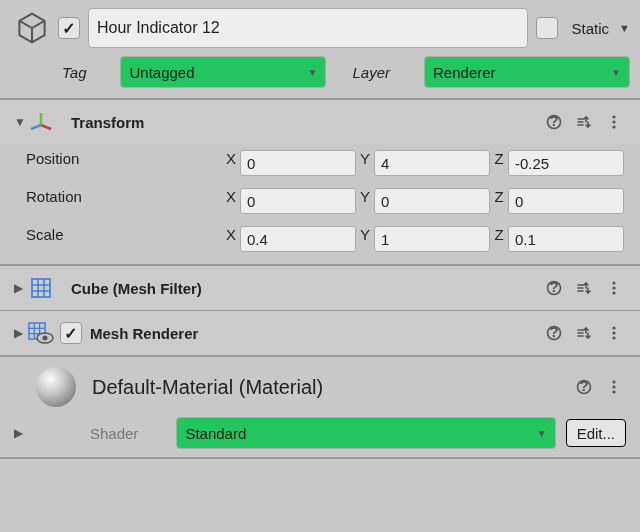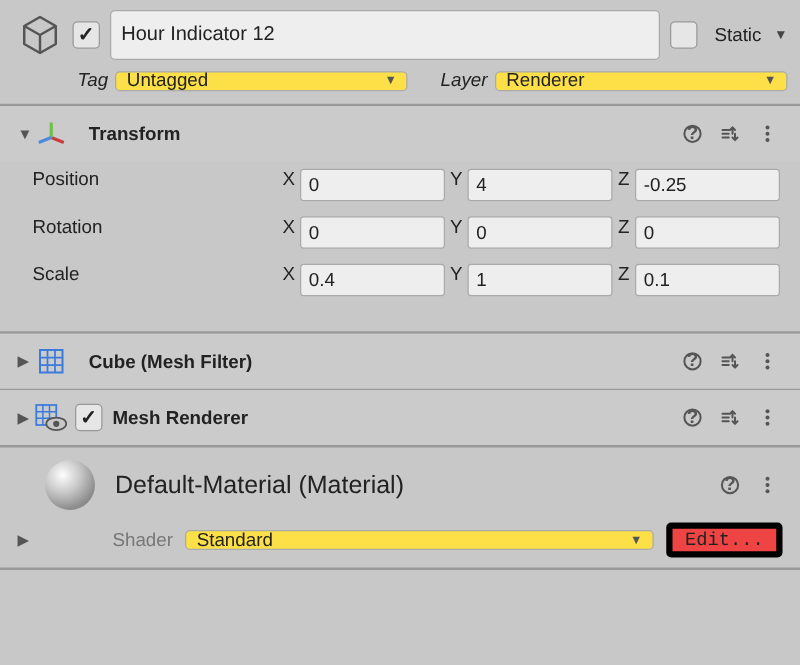--- a/index.html
+++ b/index.html
@@ -13,21 +13,21 @@
   .cube-icon { width: 36px; height: 36px; flex: none; }
   .checkbox { width: 22px; height: 22px; border: 1px solid #999; border-radius: 4px; background: #e6e6e6; display: inline-flex; align-items: center; justify-content: center; flex: none; }
   .checkbox.checked::after { content: "✓"; font-size: 16px; font-weight: bold; color: #222; }
   .name-field { flex: 1; height: 40px; border: 1px solid #aaa; border-radius: 4px; background: #eeeeee; padding: 2px 8px; font-size: 16px; display: flex; align-items: center; }
   .static-lbl { margin-left: 6px; color: #222; }
   .dd-arrow { font-size: 11px; color: #444; margin-left: 2px; }
   
   
   .hdr2 { display: flex; align-items: center; padding: 4px 10px 10px 62px; gap: 6px; }
   .tlabel { color: #222; font-style: italic; }
-  .dropdown { display: inline-flex; align-items: center; justify-content: space-between; height: 16px; border: 1px solid #aaa; border-radius: 4px; background: #fde047; padding: 0 8px; min-width: 0; }
+  .dropdown { display: inline-flex; align-items: center; justify-content: space-between; height: 32px; border: 1px solid #aaa; border-radius: 4px; background: #22c55e; padding: 0 8px; min-width: 0; margin-left: 28px; }
   .dropdown .dv { overflow: hidden; text-overflow: ellipsis; white-space: nowrap; }
   .dropdown .dcaret { font-size: 10px; color: #555; margin-left: 6px; }
   
   
   .comp-hdr { display: flex; align-items: center; padding: 10px 14px; background: #cbcbcb; }
   .foldout { width: 14px; font-size: 12px; color: #555; flex: none; }
   .comp-icon { width: 26px; height: 22px; flex: none; display: flex; align-items: center; justify-content: center; }
   .comp-title { font-weight: bold; margin-left: 17px; flex: 1; }
   .hdr-btn { width: 24px; height: 24px; display: inline-flex; align-items: center; justify-content: center; color: #555; font-size: 16px; margin-left: 6px; }
   
@@ -37,21 +37,21 @@
   .axis-lbl { width: 18px; text-align: center; flex: none; }
   .num-field { flex: 1; min-width: 0; height: 26px; border: 1px solid #aaa; border-radius: 3px; background: #eeeeee; padding: 0 6px; display: flex; align-items: center; }
   
   
   .mat-hdr { display: flex; align-items: center; padding: 8px 14px 4px 34px; }
   .mat-preview { width: 44px; height: 44px; flex: none; }
   .mat-title { margin-left: 14px; flex: 1; font-size: 20px; }
   .mat-row2 { display: flex; align-items: center; padding: 4px 14px 8px 14px; gap: 10px; }
   .shader-lbl { margin-left: 52px; color: #777; }
   .shader-dd { flex: 1; }
-  .edit-btn { height: 28px; border: 5px solid #000000; border-radius: 4px; background: #ef4444; padding: 0 10px; display: inline-flex; align-items: center; font-family: Liberation Mono, monospace; }
+  .edit-btn { height: 28px; border: 1px solid #000000; border-radius: 4px; background: #e5e5e5; padding: 0 10px; display: inline-flex; align-items: center; }
 </style>
 </head>
 <body>
 
 <div class="inspector">
 
   <div class="hdr1">
     <svg class="cube-icon" viewBox="0 0 40 40">
       <path d="M20 4 L34 12 L34 28 L20 36 L6 28 L6 12 Z" fill="none" stroke="#555" stroke-width="2.2" stroke-linejoin="round"></path>
       <path d="M6 12 L20 20 L34 12 M20 20 L20 36" fill="none" stroke="#555" stroke-width="2.2" stroke-linejoin="round"></path>
@@ -120,21 +120,21 @@
   </div>
   <div class="vec-row">
     <span class="vec-label">Rotation</span>
     <span class="axis-lbl">X</span>
     <div class="num-field">0</div>
     <span class="axis-lbl">Y</span>
     <div class="num-field">0</div>
     <span class="axis-lbl">Z</span>
     <div class="num-field">0</div>
   </div>
-  <div class="vec-row" style="padding-bottom:28px">
+  <div class="vec-row" style="padding-bottom:12px">
     <span class="vec-label">Scale</span>
     <span class="axis-lbl">X</span>
     <div class="num-field">0.4</div>
     <span class="axis-lbl">Y</span>
     <div class="num-field">1</div>
     <span class="axis-lbl">Z</span>
     <div class="num-field">0.1</div>
   </div>
 
   <div class="thicksep"></div>

